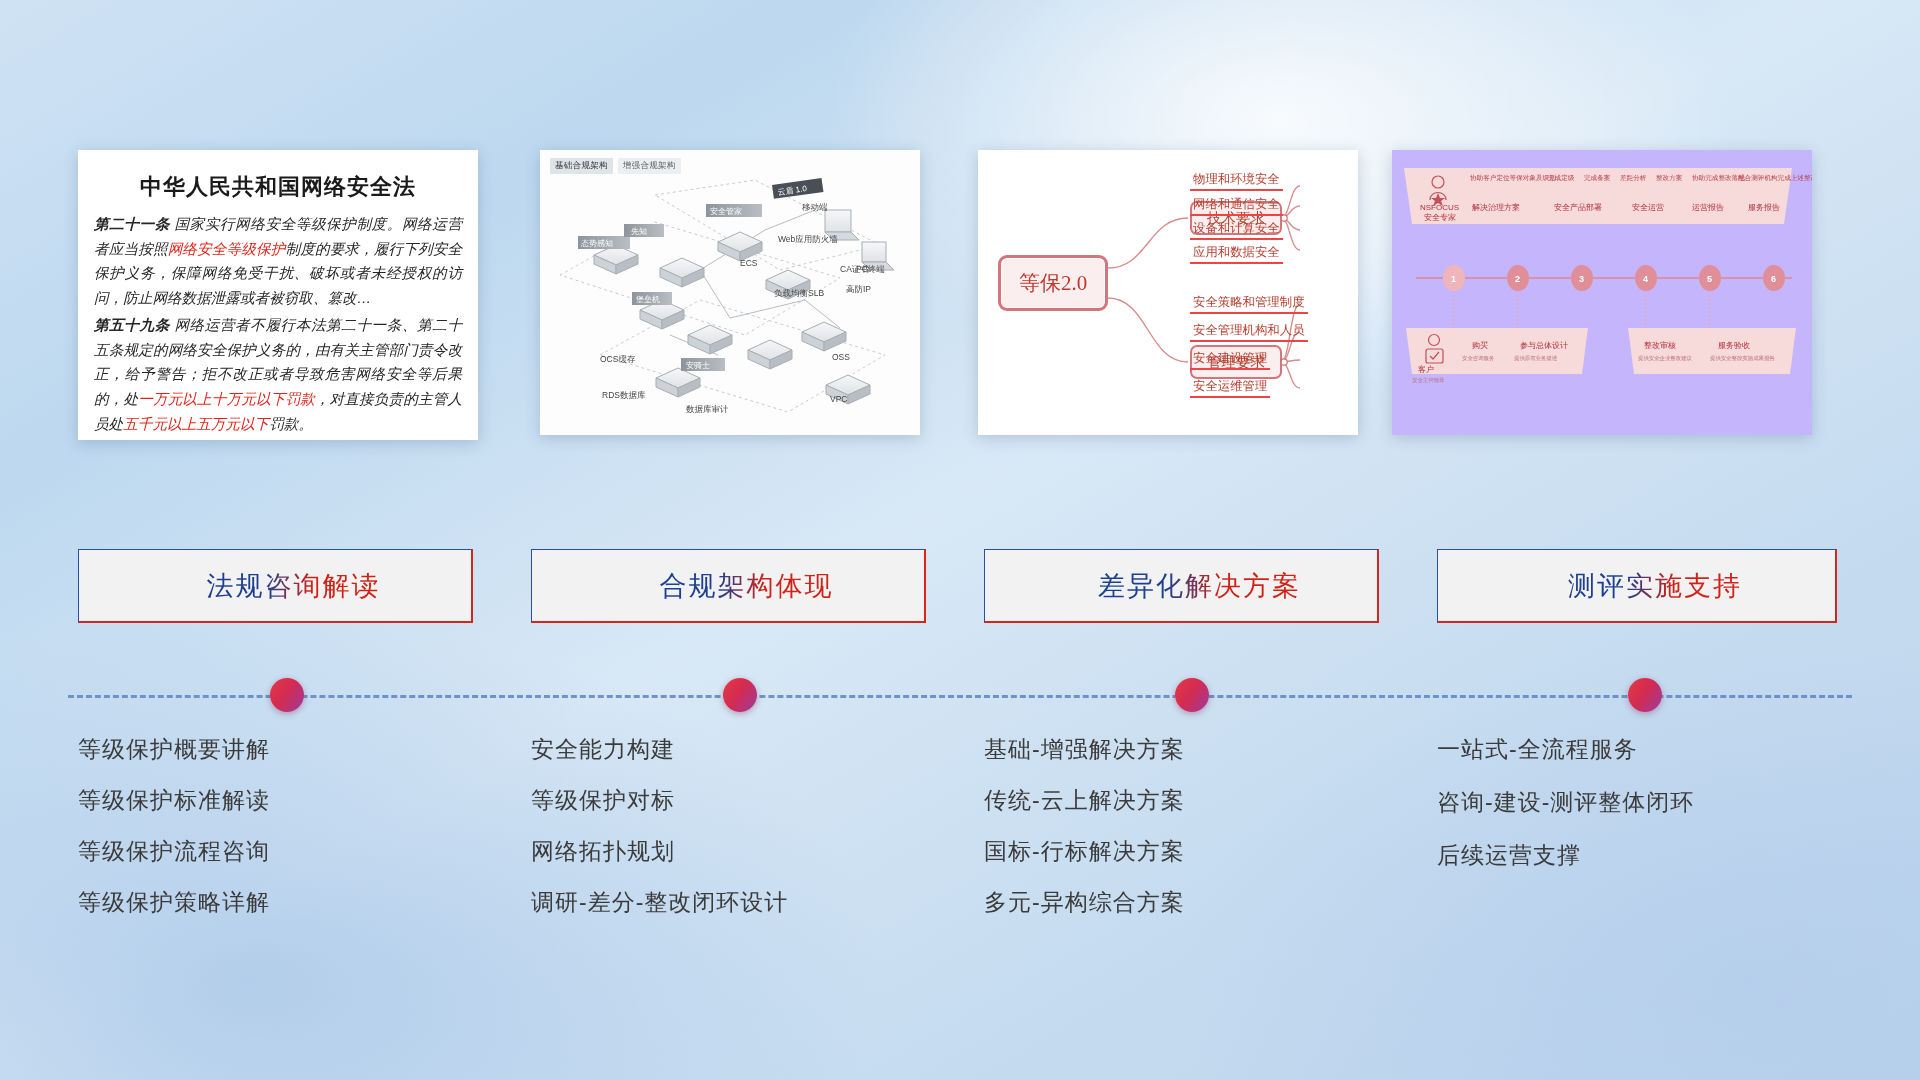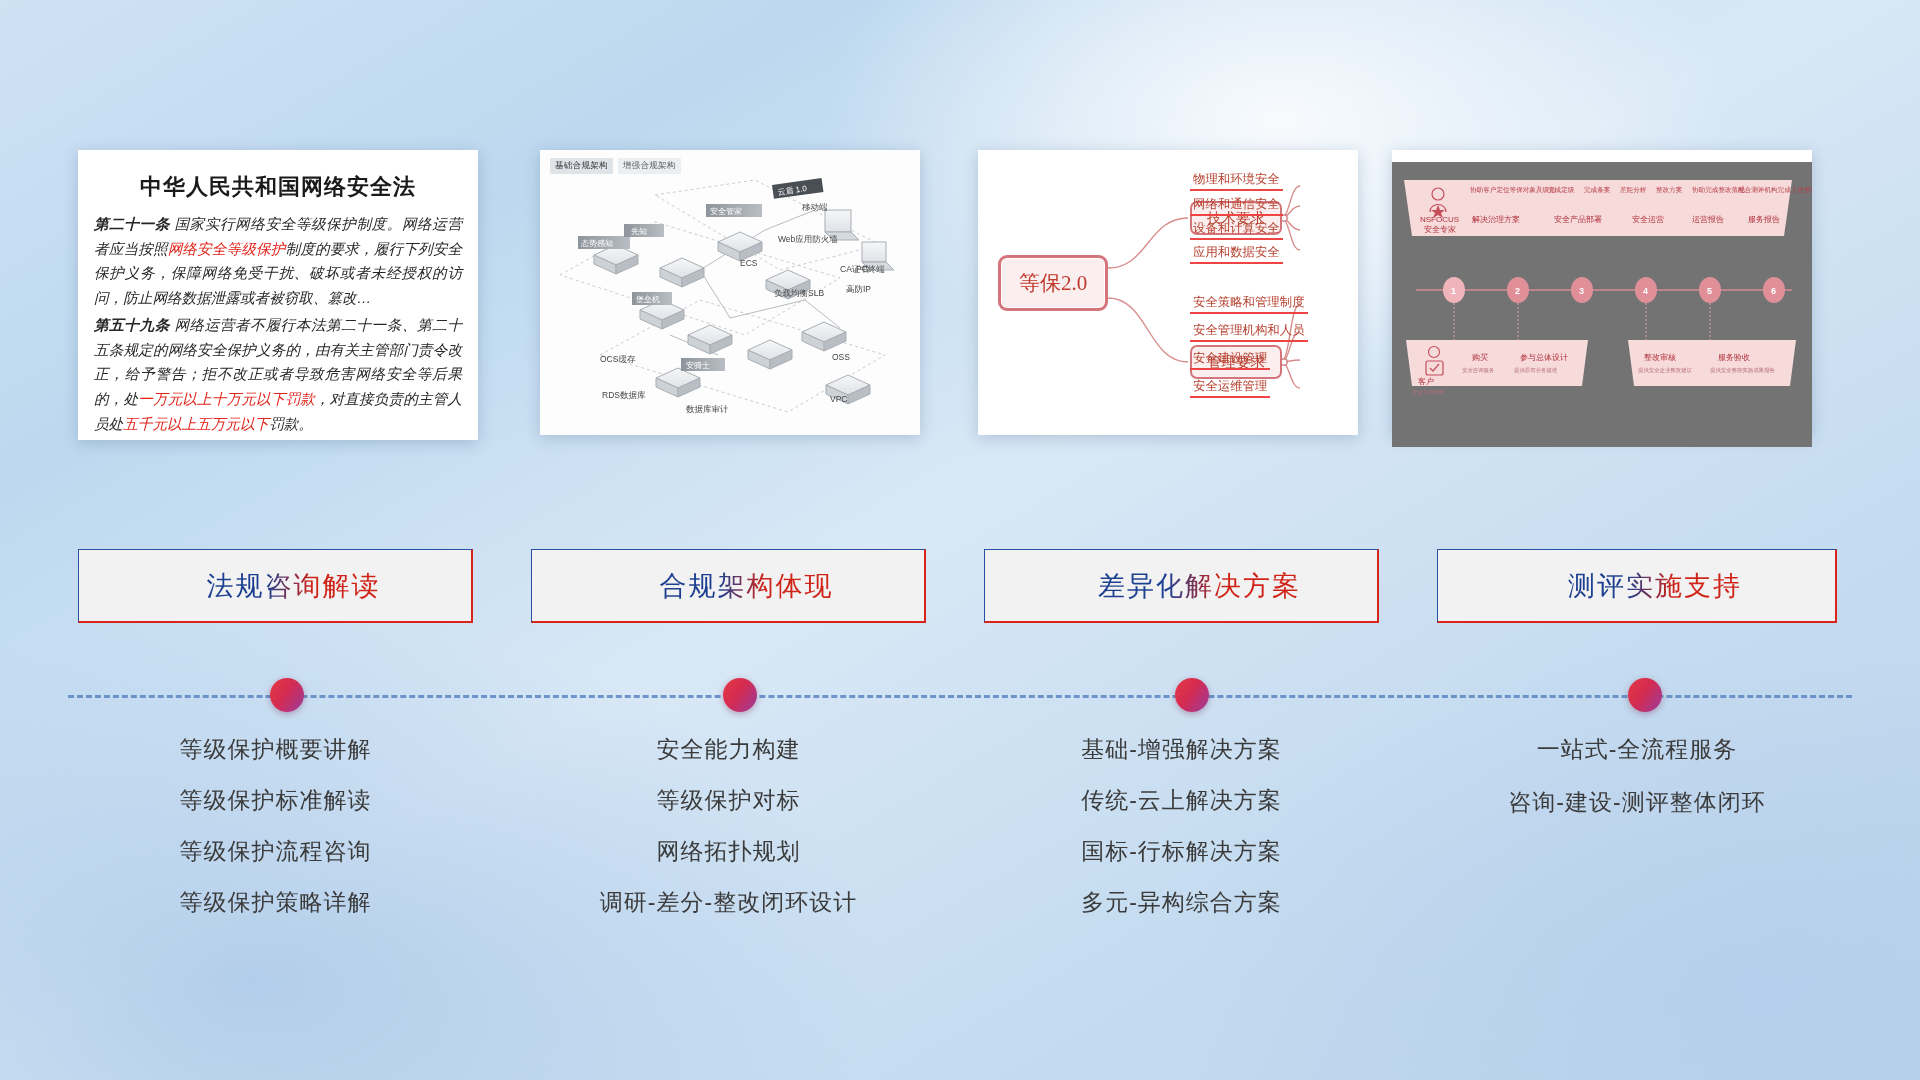--- a/index.html
+++ b/index.html
@@ -68,21 +68,21 @@
     color:#b5402f; font-size:14.5px;
     font-family:"Liberation Serif","DejaVu Serif",serif;
   }
   .mmleaf {
     position:absolute; color:#b5402f; font-size:12.4px; white-space:nowrap;
     font-family:"Liberation Serif","DejaVu Serif",serif;
     border-bottom:2px solid #ef4444; padding:0 3px 1px 3px;
   }
 
   
-  .nf { position:relative; width:100%; height:100%; overflow:hidden; background:#737373;margin-top:12px; }
+  .nf { position:relative; width:100%; height:100%; overflow:hidden; background:#c4b5fd; }
   .nf svg { position:absolute; left:0; top:0; }
   .nfchip { font-size:6.6px; fill:#b5404a; }
   .nfbig { font-size:8px; fill:#b0313d; }
   .nfnum { font-size:9px; fill:#ffffff; font-weight:bold; }
   .nfsm  { font-size:5.4px; fill:#b5707a; }
 
   
   .titles { position:absolute; left:0; top:549px; width:1920px; height:74px; }
   .tbox {
     position:absolute; top:0; height:74px; background:#f2f2f2;
@@ -110,21 +110,21 @@
   }
   .dot {
     position:absolute; top:-17px; width:34px; height:34px; border-radius:50%;
     background:linear-gradient(125deg,#e53946 0%,#d42b50 45%,#9c3b9e 100%);
     box-shadow:0 2px 6px rgba(120,30,70,0.35);
   }
   .d1 { left:202px; } .d2 { left:655px; } .d3 { left:1107px; } .d4 { left:1560px; }
 
   
   .cols { position:absolute; left:0; top:738px; width:1920px; }
-  .col { position:absolute; top:0; text-align:center; }
+  .col { position:absolute; top:0; text-align:left; }
   .col li {
     list-style:none; font-size:23px; color:#3b3b3b; line-height:1.0;
     margin-bottom:28px; letter-spacing:1px;
     font-family:"Liberation Sans","DejaVu Sans",sans-serif;
   }
   .cl1 { left:78px;  width:395px; }
   .cl2 { left:531px; width:395px; }
   .cl3 { left:984px; width:395px; }
   .cl4 { left:1437px;width:400px; }
   .cl4 li { margin-bottom:30px; }
@@ -419,16 +419,17 @@
     </ul>
     <ul class="col cl3">
       <li>基础-增强解决方案</li>
       <li>传统-云上解决方案</li>
       <li>国标-行标解决方案</li>
       <li>多元-异构综合方案</li>
     </ul>
     <ul class="col cl4">
       <li>一站式-全流程服务</li>
       <li>咨询-建设-测评整体闭环</li>
+      <li>后续运营支撑</li>
     </ul>
   </div>
 
 </div>
 
 </body></html>

